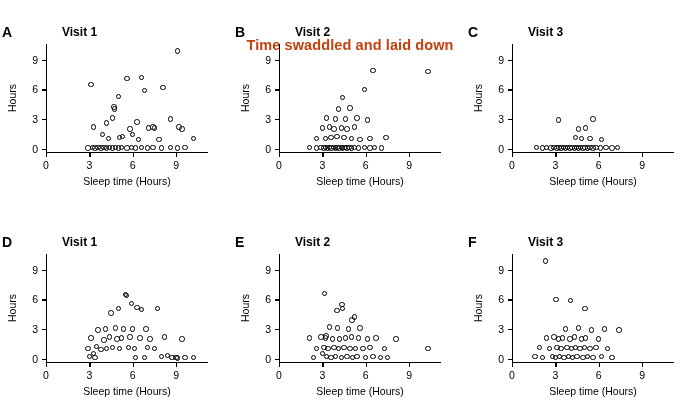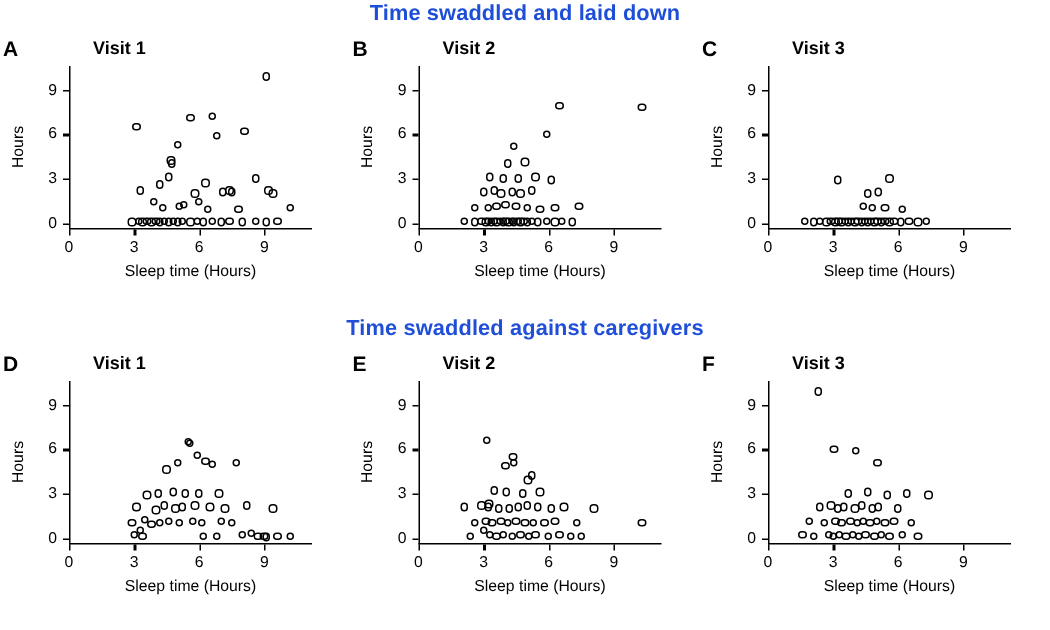--- a/index.html
+++ b/index.html
@@ -131,22 +131,21 @@
     border: 1.1px solid #000000;
     border-radius: 50%;
     box-sizing: border-box;
     background: transparent;
   }
 </style>
 </head>
 <body>
 
 <div id="root">
-  <div class="section-title" id="title-top" style="color: #1d4ed8;">Time swaddled and laid down</div>
-  <div class="section-title" id="title-bottom" style="color: rgb(31, 79, 216);">Time swaddled against caregivers</div>
+  <div class="section-title" id="title-top" style="color: #c2410c; margin-top: 36px;">Time swaddled and laid down</div>
   <div id="panels">
       <div class="panel" style="left: 0px; top: 0px;">
         <div class="panel-letter">A</div>
         <div class="panel-name">Visit 1</div>
         <div class="plotbox">
           <div class="axis-line x-axis"></div>
           <div class="axis-line y-axis"></div>
           <div class="tick-x" style="left: 0px;"></div>
           <div class="xtick-label" style="left: 0px;">0</div>
           <div class="tick-x" style="left: 43.3929px;"></div>

